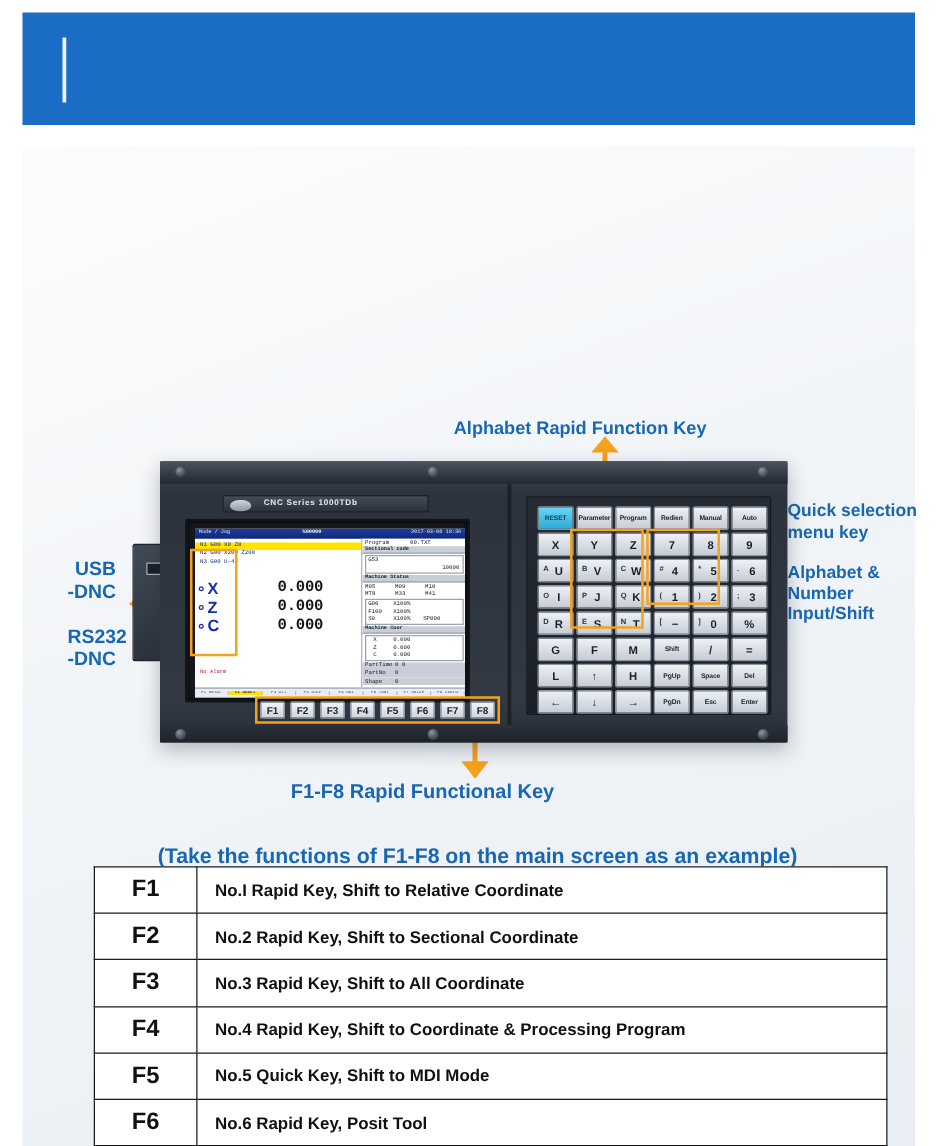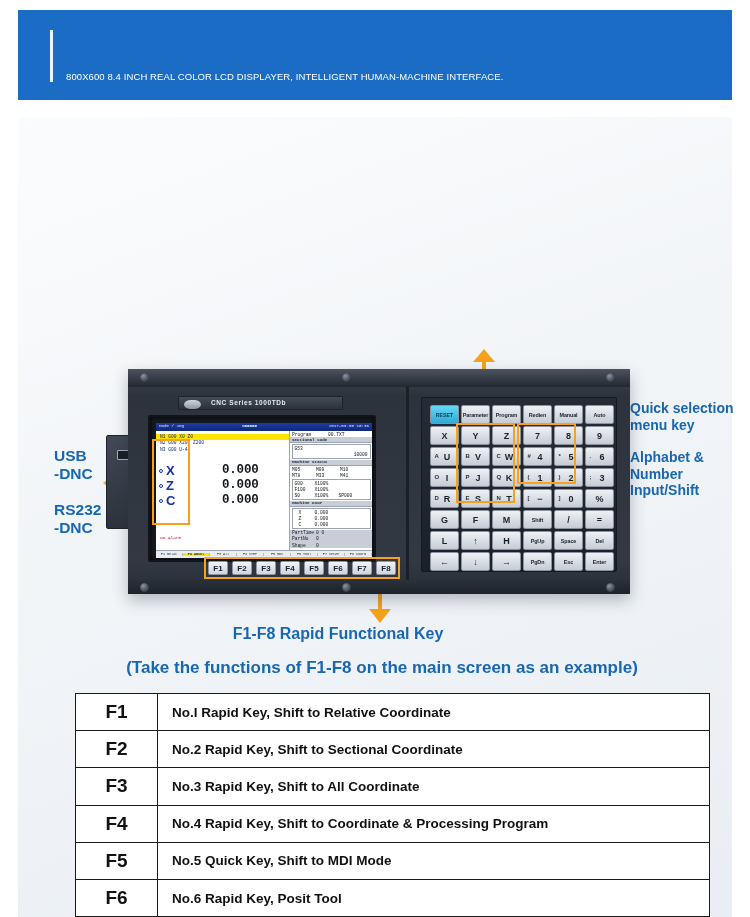--- a/index.html
+++ b/index.html
@@ -39,26 +39,26 @@
     background:linear-gradient(160deg,#fbfcfd 0%,#f2f5f8 42%,#e9eef4 100%);
   }
 
   
   .callout {
     position:absolute; color:#1767b2; font-weight:bold; line-height:1.18;
   }
   #cl-alpha { left:345px; top:218px; font-size:14.5px; }
   #cl-quick { left:612px; top:283px; font-size:14px; width:135px; }
   #cl-alnum { left:612px; top:332px; font-size:14px; width:120px; }
-  #cl-usb  { left:36px; top:330px; font-size:15.5px; }
+  #cl-usb  { left:36px; top:330px; font-size:15.5px;text-align:right; }
   #cl-rs232{ left:36px; top:384px; font-size:15.5px; }
 
   #cap-f18 { position:absolute; left:0; top:508px; width:640px; text-align:center;
              color:#1767b2; font-weight:bold; font-size:16px; }
-  #cap-note{ position:absolute; left:0; top:541px; width:728px; text-align:center;
+  #cap-note{ position:absolute; left:0; top:558px; width:728px; text-align:center;
              color:#1767b2; font-weight:bold; font-size:17px; }
 
   
   .arrow { position:absolute; background:#f6a21d; }
   .arrow-head { position:absolute; width:0; height:0; }
 
   
   #ar-f-line { left:360px; top:457px; width:4px; height:38px; }
   #ar-f-head { left:351px; top:492px; border-left:11px solid transparent;
                border-right:11px solid transparent; border-top:14px solid #f6a21d; }
@@ -272,25 +272,25 @@
   }
   .ftable tr { height:37.2px; }
 </style>
 </head>
 <body>
 
 <div class="page">
 
   <div class="banner">
     <div class="banner-accent"></div>
-    <div class="banner-sub">800X600 8.4 INCH REAL COLOR LCD DISPLAYER, INTELLIGENT HUMAN-MACHINE INTERFACE.</div>
   </div>
 
   <div class="photo">
 
+    <div class="callout" id="cl-alpha">Alphabet Rapid Function Key</div>
     <div class="callout" id="cl-quick">
       <div>Quick selection</div>
       <div>menu key</div>
     </div>
     <div class="callout" id="cl-alnum">
       <div>Alphabet &amp;</div>
       <div>Number</div>
       <div>Input/Shift</div>
     </div>
     <div class="callout" id="cl-usb">

